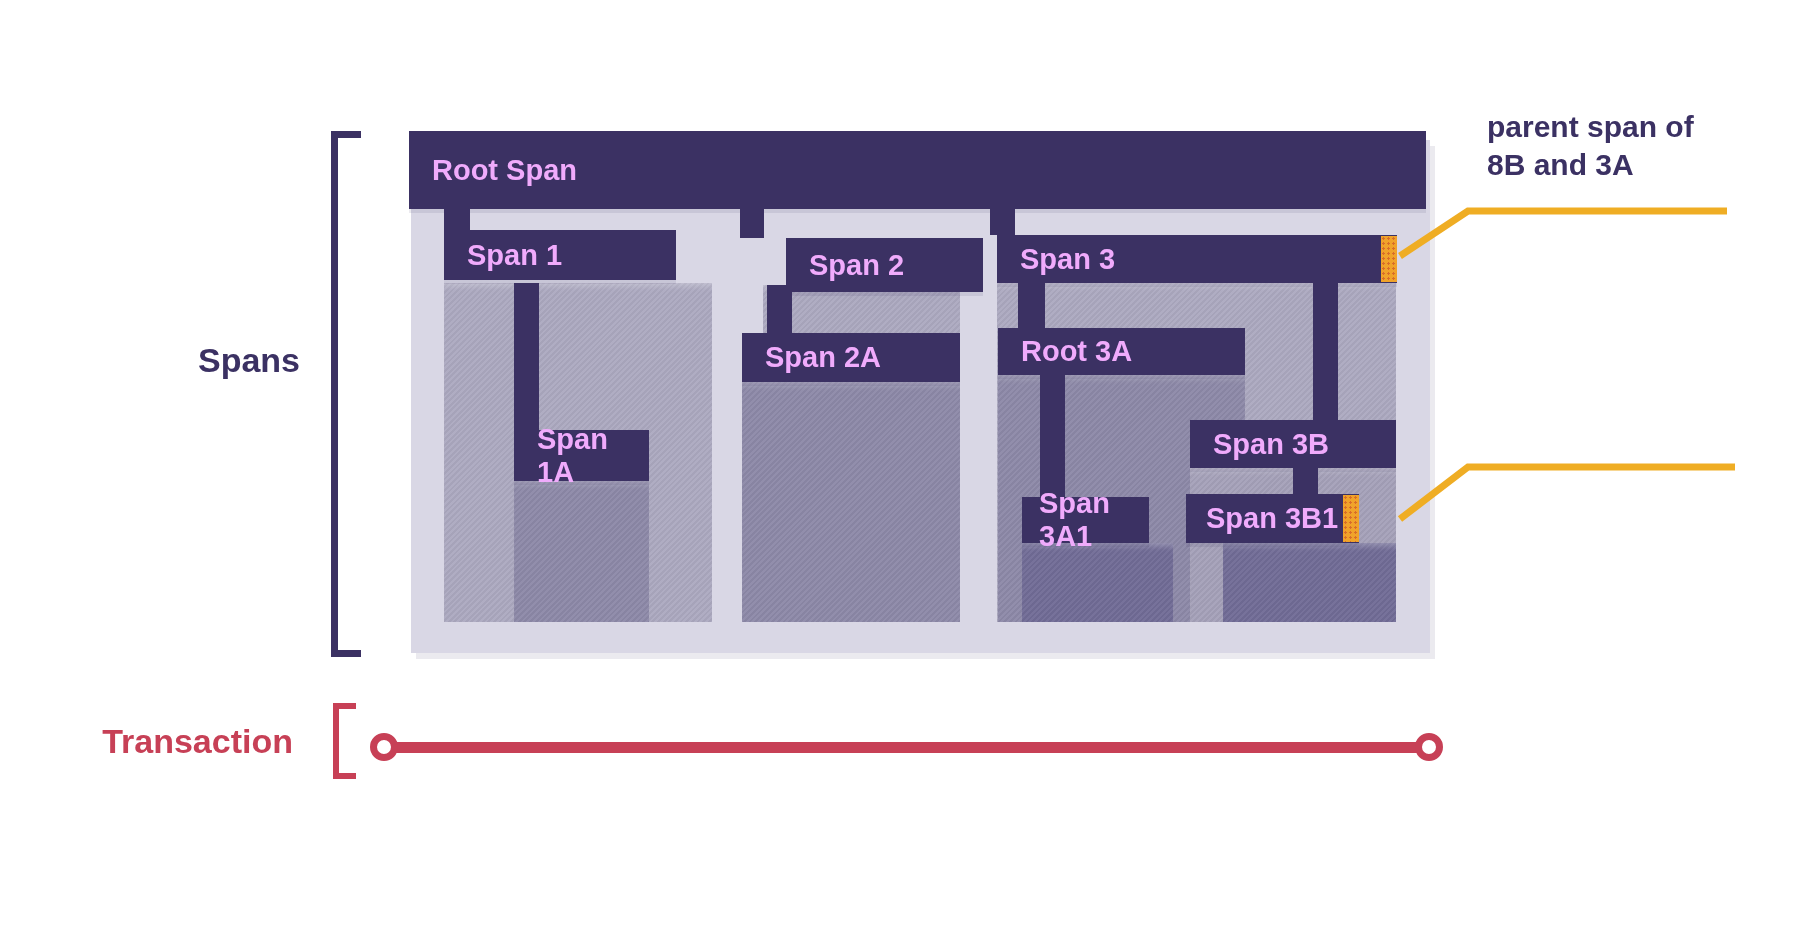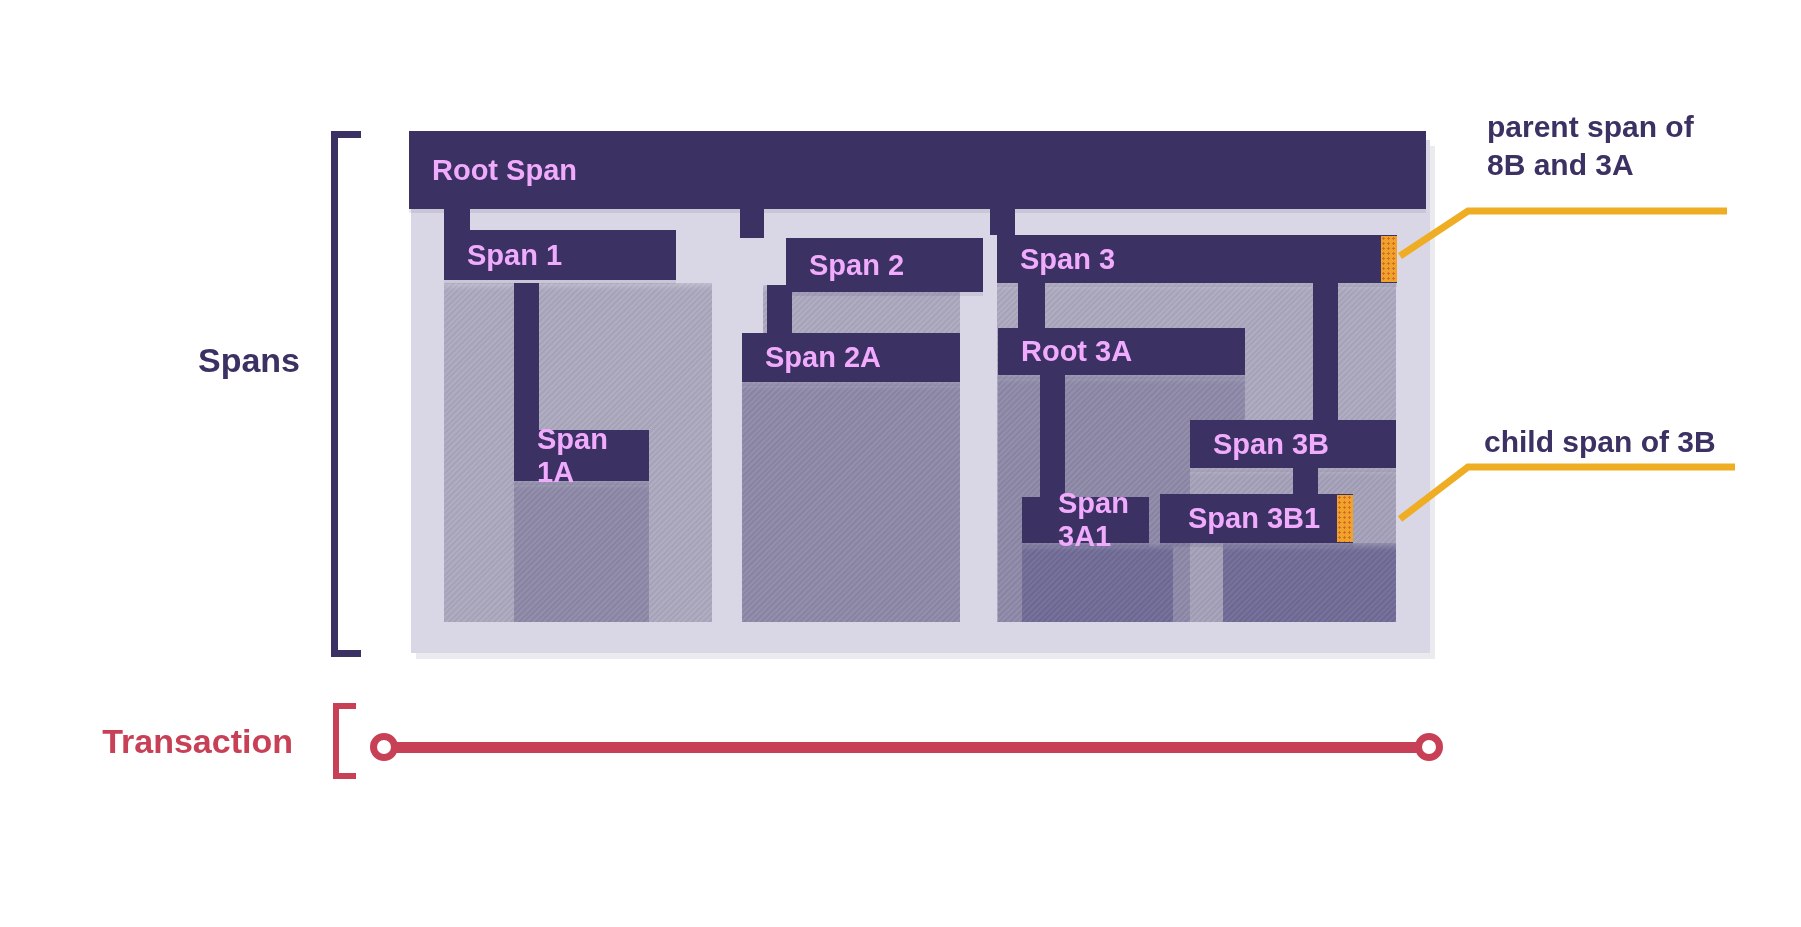--- a/index.html
+++ b/index.html
@@ -103,46 +103,45 @@
     <span class="marker"></span>
   </div>
 
   <div class="abs conn" style="left:1018px; top:283px; width:27px; height:45px;"></div>
   <div class="abs body-block l2" style="left:998px; top:375px; width:247px; height:247px;"></div>
   <div class="abs bar" style="left:998px; top:328px; width:247px; height:47px;">
     <span>Root 3A</span>
   </div>
   <div class="abs conn" style="left:1040px; top:375px; width:25px; height:122px;"></div>
   <div class="abs body-block l3" style="left:1022px; top:543px; width:151px; height:79px;"></div>
-  <div class="abs bar" style="left:1022px; top:497px; width:127px; height:46px; padding-left:36px;">
+  <div class="abs bar" style="left:1022px; top:497px; width:127px; height:46px; padding-left:17px;">
     <span>Span 3A1</span>
   </div>
 
   <div class="abs conn" style="left:1313px; top:283px; width:25px; height:137px;"></div>
   <div class="abs body-block l2b" style="left:1190px; top:468px; width:206px; height:154px;"></div>
   <div class="abs bar" style="left:1190px; top:420px; width:206px; height:48px;">
     <span>Span 3B</span>
   </div>
   <div class="abs conn" style="left:1293px; top:468px; width:25px; height:26px;"></div>
   <div class="abs body-block l3" style="left:1223px; top:543px; width:173px; height:79px;"></div>
-  <div class="abs bar" style="left:1160px; top:494px; width:193px; height:49px; padding-left:28px;">
+  <div class="abs bar" style="left:1186px; top:494px; width:173px; height:49px; padding-left:20px;">
     <span>Span 3B1</span>
     <span class="marker"></span>
   </div>
 
   <svg class="overlay" width="1801" height="927" viewBox="0 0 1801 927">
     <polyline points="1400,256 1468,211 1727,211" fill="none" stroke="#EFAD24" stroke-width="7"></polyline>
     <polyline points="1400,519 1468,467 1735,467" fill="none" stroke="#EFAD24" stroke-width="7"></polyline>
   </svg>
 
   <div class="abs annotation" style="left:1487px; top:108px;">
     <div>parent span of</div>
     <div>8B and 3A</div>
   </div>
-  <div class="abs annotation" style="left:1484px; top:423px;">child span of 3B</div>
 
   <div class="abs side-label red" style="left:60px; top:722px; width:233px;">Transaction</div>
   <div class="abs bracket-transaction" style="left:333px; top:703px; height:76px;"></div>
   <div class="abs t-line" style="left:396px; top:742px; width:1021px;"></div>
   <div class="abs t-circle" style="left:370px; top:733px;"></div>
   <div class="abs t-circle" style="left:1415px; top:733px;"></div>
 
 </div>
 
 </body></html>

